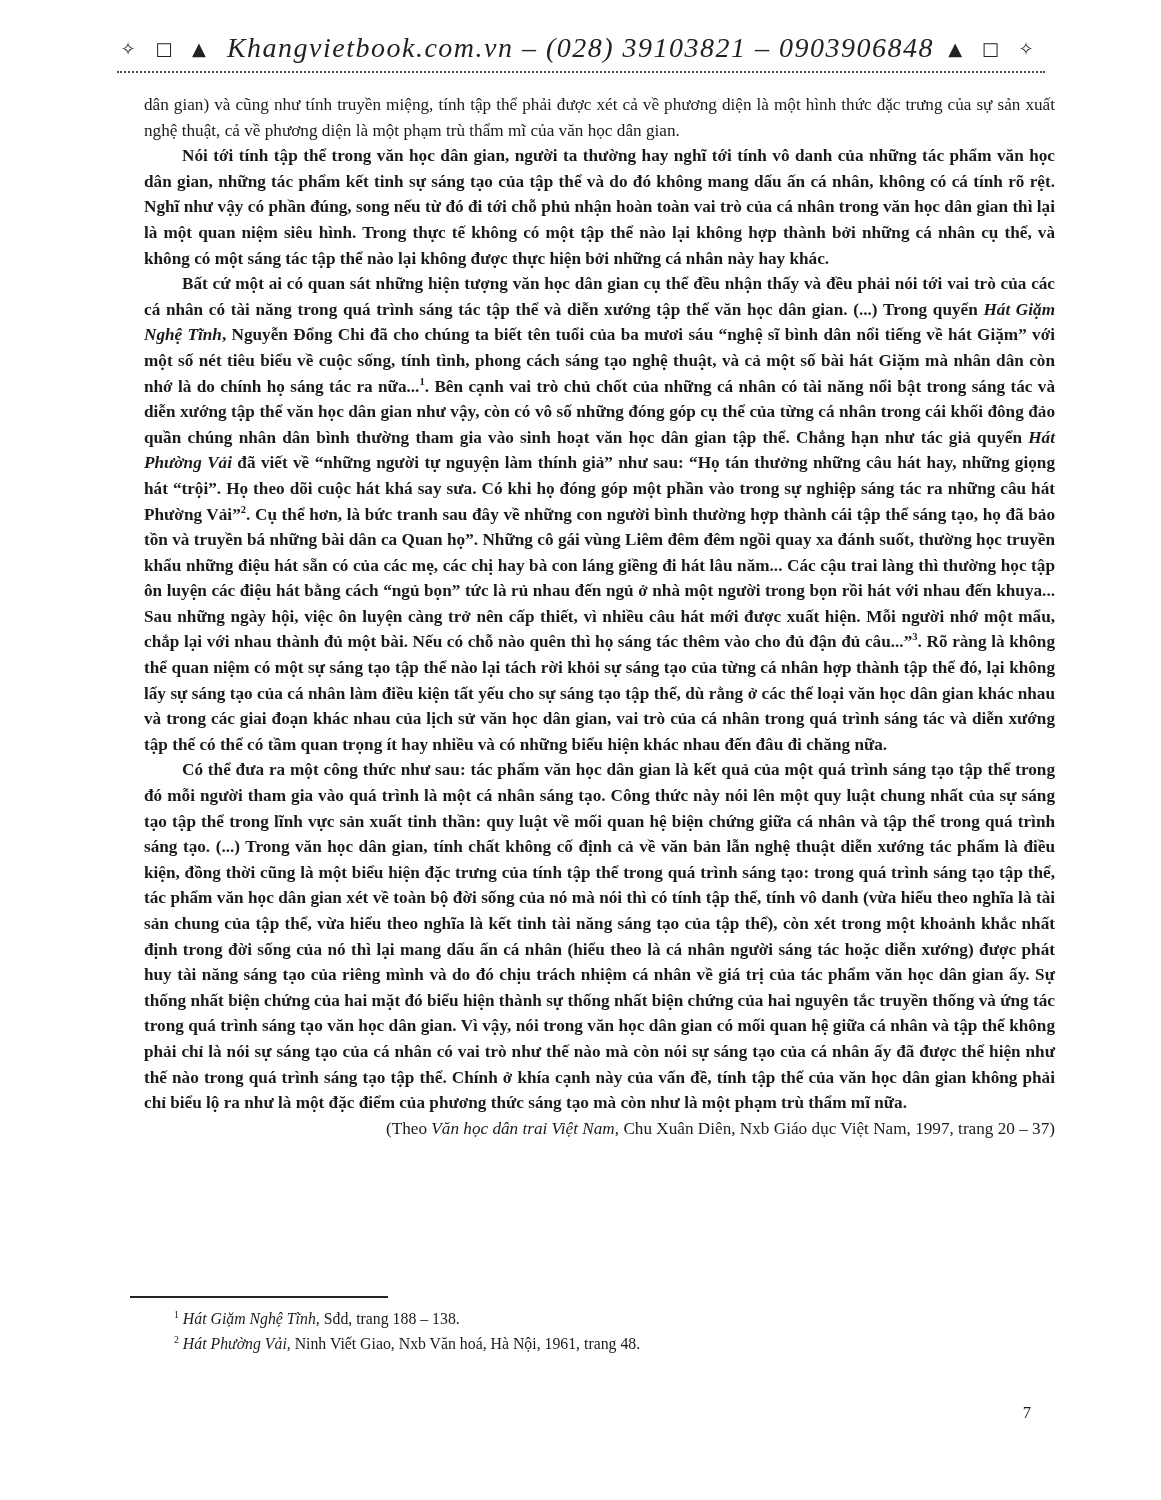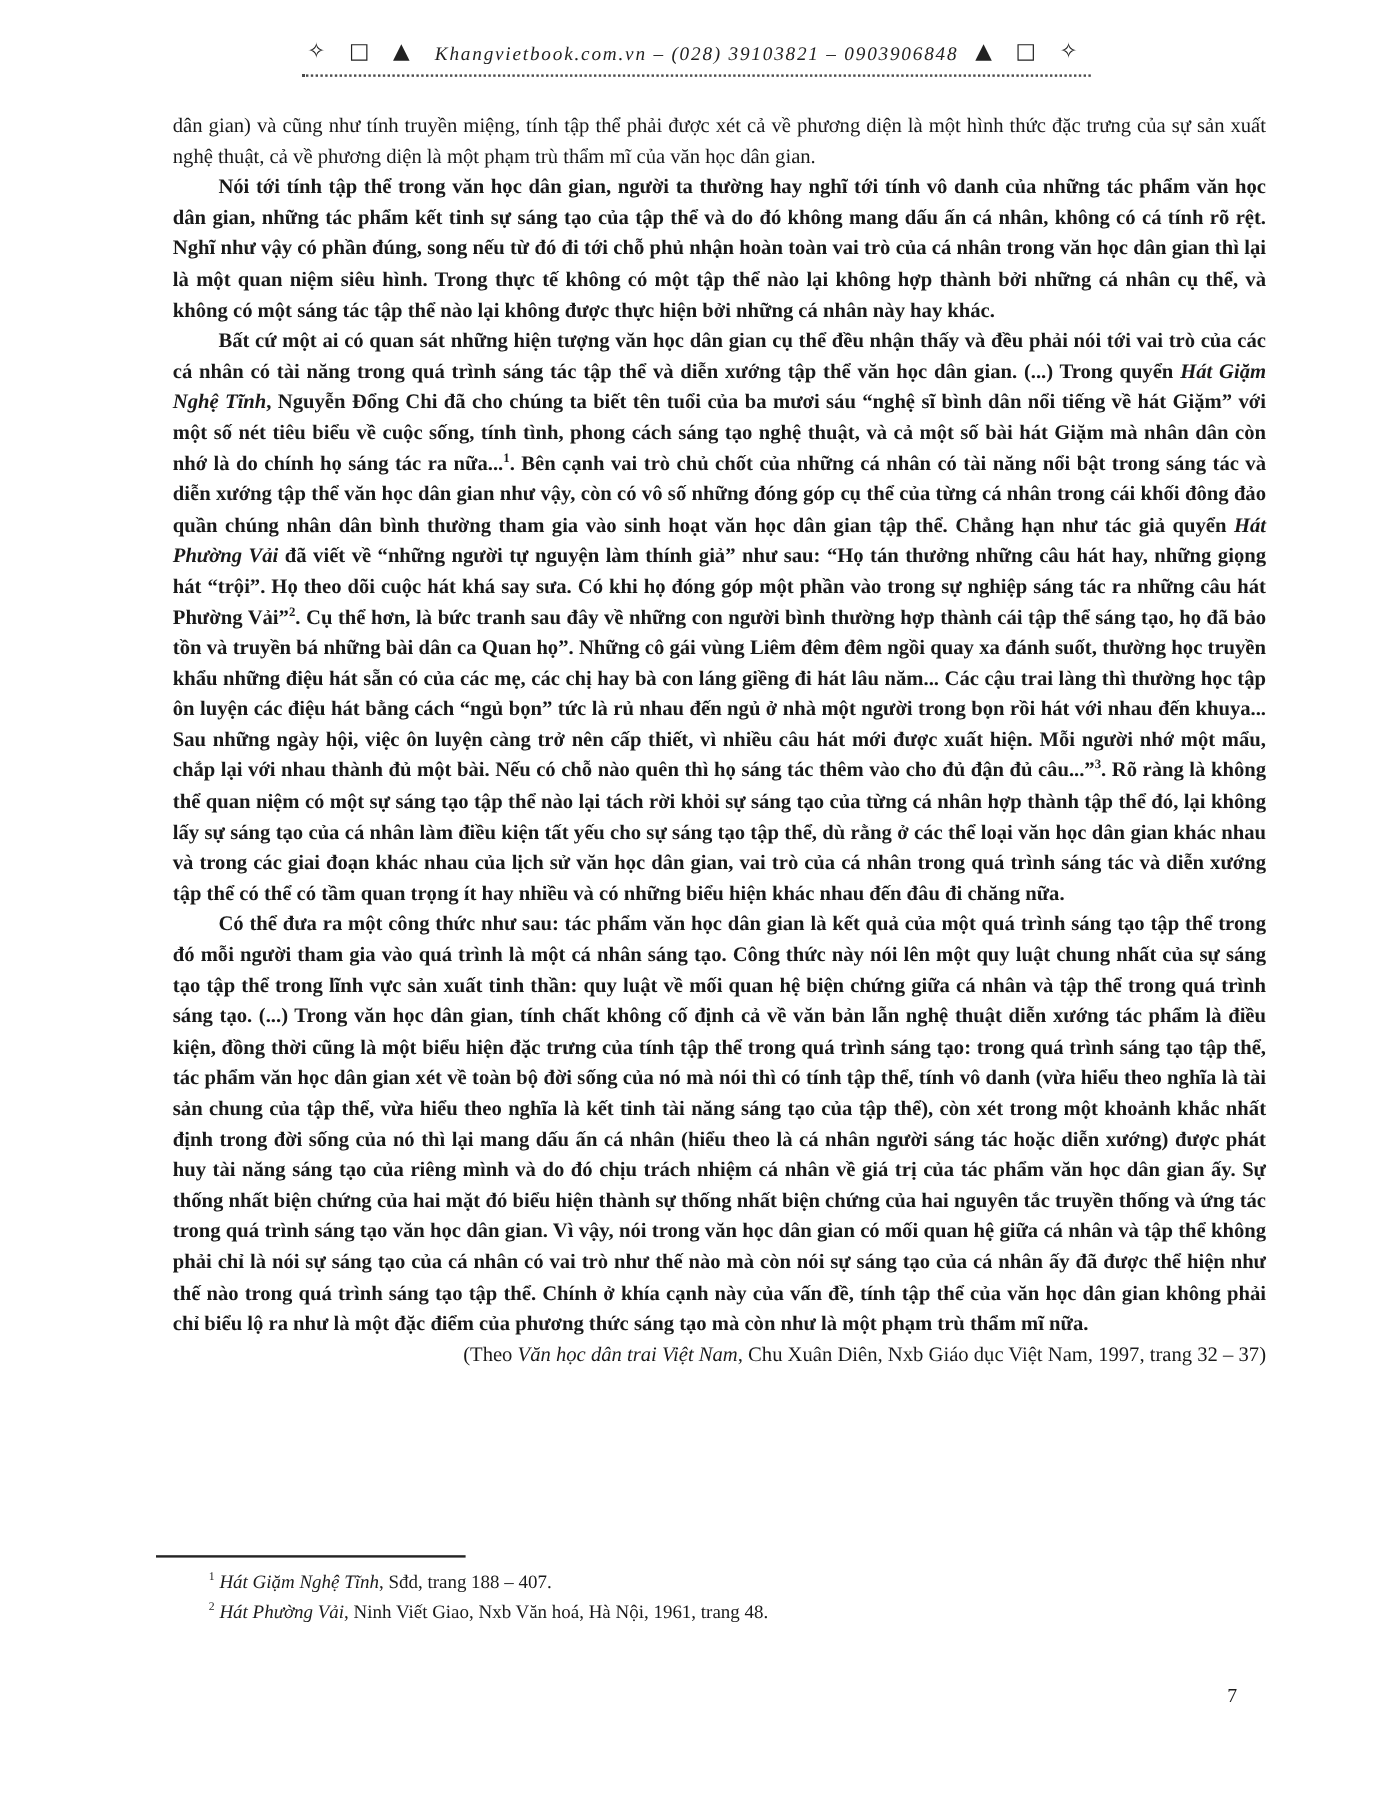--- a/index.html
+++ b/index.html
@@ -18,21 +18,21 @@
     position: absolute; top: 32px; left: 0; width: 100%;
     text-align: center; white-space: nowrap;
   }
   .header-inner {
     display: inline-block;
     padding: 0 4px 7px 4px;
     border-bottom: 2px dotted #4a4a4a;
   }
   .header-script {
     font-style: italic;
-    font-size: 16px;
+    font-size: 28px;
     letter-spacing: 1.5px;
     color: #222;
   }
   .orn {
     font-style: normal;
     font-size: 18px;
     letter-spacing: 7px;
     color: #222;
     vertical-align: 2px;
     font-family: "DejaVu Sans", sans-serif;
@@ -91,26 +91,26 @@
       <span class="header-script">Khangvietbook.com.vn – (028) 39103821 – 0903906848</span>
       <span class="orn right">▲ □ ✧</span>
     </span>
   </header>
 
   <main class="body-text">
       <p class="para"><span>dân gian) và cũng như tính truyền miệng, tính tập thể phải được xét cả về phương diện là một hình thức đặc trưng của sự sản xuất nghệ thuật, cả về phương diện là một phạm trù thẩm mĩ của văn học dân gian.</span></p>
       <p class="para indent"><span>Nói tới tính tập thể trong văn học dân gian, người ta thường hay nghĩ tới tính vô danh của những tác phẩm văn học dân gian, những tác phẩm kết tinh sự sáng tạo của tập thể và do đó không mang dấu ấn cá nhân, không có cá tính rõ rệt. Nghĩ như vậy có phần đúng, song nếu từ đó đi tới chỗ phủ nhận hoàn toàn vai trò của cá nhân trong văn học dân gian thì lại là một quan niệm siêu hình. Trong thực tế không có một tập thể nào lại không hợp thành bởi những cá nhân cụ thể, và không có một sáng tác tập thể nào lại không được thực hiện bởi những cá nhân này hay khác.</span></p>
       <p class="para indent"><span>Bất cứ một ai có quan sát những hiện tượng văn học dân gian cụ thể đều nhận thấy và đều phải nói tới vai trò của các cá nhân có tài năng trong quá trình sáng tác tập thể và diễn xướng tập thể văn học dân gian. (...) Trong quyển </span><em>Hát Giặm Nghệ Tĩnh</em><span>, Nguyễn Đổng Chi đã cho chúng ta biết tên tuổi của ba mươi sáu “nghệ sĩ bình dân nổi tiếng về hát Giặm” với một số nét tiêu biểu về cuộc sống, tính tình, phong cách sáng tạo nghệ thuật, và cả một số bài hát Giặm mà nhân dân còn nhớ là do chính họ sáng tác ra nữa...</span><sup>1</sup><span>. Bên cạnh vai trò chủ chốt của những cá nhân có tài năng nổi bật trong sáng tác và diễn xướng tập thể văn học dân gian như vậy, còn có vô số những đóng góp cụ thể của từng cá nhân trong cái khối đông đảo quần chúng nhân dân bình thường tham gia vào sinh hoạt văn học dân gian tập thể. Chẳng hạn như tác giả quyển </span><em>Hát Phường Vải</em><span> đã viết về “những người tự nguyện làm thính giả” như sau: “Họ tán thưởng những câu hát hay, những giọng hát “trội”. Họ theo dõi cuộc hát khá say sưa. Có khi họ đóng góp một phần vào trong sự nghiệp sáng tác ra những câu hát Phường Vải”</span><sup>2</sup><span>. Cụ thể hơn, là bức tranh sau đây về những con người bình thường hợp thành cái tập thể sáng tạo, họ đã bảo tồn và truyền bá những bài dân ca Quan họ”. Những cô gái vùng Liêm đêm đêm ngồi quay xa đánh suốt, thường học truyền khẩu những điệu hát sẵn có của các mẹ, các chị hay bà con láng giềng đi hát lâu năm... Các cậu trai làng thì thường học tập ôn luyện các điệu hát bằng cách “ngủ bọn” tức là rủ nhau đến ngủ ở nhà một người trong bọn rồi hát với nhau đến khuya... Sau những ngày hội, việc ôn luyện càng trở nên cấp thiết, vì nhiều câu hát mới được xuất hiện. Mỗi người nhớ một mẩu, chắp lại với nhau thành đủ một bài. Nếu có chỗ nào quên thì họ sáng tác thêm vào cho đủ đận đủ câu...”</span><sup>3</sup><span>. Rõ ràng là không thể quan niệm có một sự sáng tạo tập thể nào lại tách rời khỏi sự sáng tạo của từng cá nhân hợp thành tập thể đó, lại không lấy sự sáng tạo của cá nhân làm điều kiện tất yếu cho sự sáng tạo tập thể, dù rằng ở các thể loại văn học dân gian khác nhau và trong các giai đoạn khác nhau của lịch sử văn học dân gian, vai trò của cá nhân trong quá trình sáng tác và diễn xướng tập thể có thể có tầm quan trọng ít hay nhiều và có những biểu hiện khác nhau đến đâu đi chăng nữa.</span></p>
       <p class="para indent"><span>Có thể đưa ra một công thức như sau: tác phẩm văn học dân gian là kết quả của một quá trình sáng tạo tập thể trong đó mỗi người tham gia vào quá trình là một cá nhân sáng tạo. Công thức này nói lên một quy luật chung nhất của sự sáng tạo tập thể trong lĩnh vực sản xuất tinh thần: quy luật về mối quan hệ biện chứng giữa cá nhân và tập thể trong quá trình sáng tạo. (...) Trong văn học dân gian, tính chất không cố định cả về văn bản lẫn nghệ thuật diễn xướng tác phẩm là điều kiện, đồng thời cũng là một biểu hiện đặc trưng của tính tập thể trong quá trình sáng tạo: trong quá trình sáng tạo tập thể, tác phẩm văn học dân gian xét về toàn bộ đời sống của nó mà nói thì có tính tập thể, tính vô danh (vừa hiểu theo nghĩa là tài sản chung của tập thể, vừa hiểu theo nghĩa là kết tinh tài năng sáng tạo của tập thể), còn xét trong một khoảnh khắc nhất định trong đời sống của nó thì lại mang dấu ấn cá nhân (hiểu theo là cá nhân người sáng tác hoặc diễn xướng) được phát huy tài năng sáng tạo của riêng mình và do đó chịu trách nhiệm cá nhân về giá trị của tác phẩm văn học dân gian ấy. Sự thống nhất biện chứng của hai mặt đó biểu hiện thành sự thống nhất biện chứng của hai nguyên tắc truyền thống và ứng tác trong quá trình sáng tạo văn học dân gian. Vì vậy, nói trong văn học dân gian có mối quan hệ giữa cá nhân và tập thể không phải chỉ là nói sự sáng tạo của cá nhân có vai trò như thế nào mà còn nói sự sáng tạo của cá nhân ấy đã được thể hiện như thế nào trong quá trình sáng tạo tập thể. Chính ở khía cạnh này của vấn đề, tính tập thể của văn học dân gian không phải chỉ biểu lộ ra như là một đặc điểm của phương thức sáng tạo mà còn như là một phạm trù thẩm mĩ nữa.</span></p>
-      <p class="para align-right"><span>(Theo </span><em>Văn học dân trai Việt Nam</em><span>, Chu Xuân Diên, Nxb Giáo dục Việt Nam, 1997, trang 32 – 37)</span></p>
+      <p class="para align-right"><span>(Theo </span><em>Văn học dân trai Việt Nam</em><span>, Chu Xuân Diên, Nxb Giáo dục Việt Nam, 1997, trang 20 – 37)</span></p>
     </main>
 
   <section class="footnotes">
     <div class="footnote-rule"></div>
     <div class="footnote-list">
-        <p class="para"><sup>1</sup><span> </span><em>Hát Giặm Nghệ Tĩnh</em><span>, Sđd, trang 188 – 407.</span></p>
+        <p class="para"><sup>1</sup><span> </span><em>Hát Giặm Nghệ Tĩnh</em><span>, Sđd, trang 188 – 138.</span></p>
         <p class="para"><sup>2</sup><span> </span><em>Hát Phường Vải</em><span>, Ninh Viết Giao, Nxb Văn hoá, Hà Nội, 1961, trang 48.</span></p>
       </div>
   </section>
 
   <div class="page-number">7</div>
 
 </div>
 
 </body></html>

